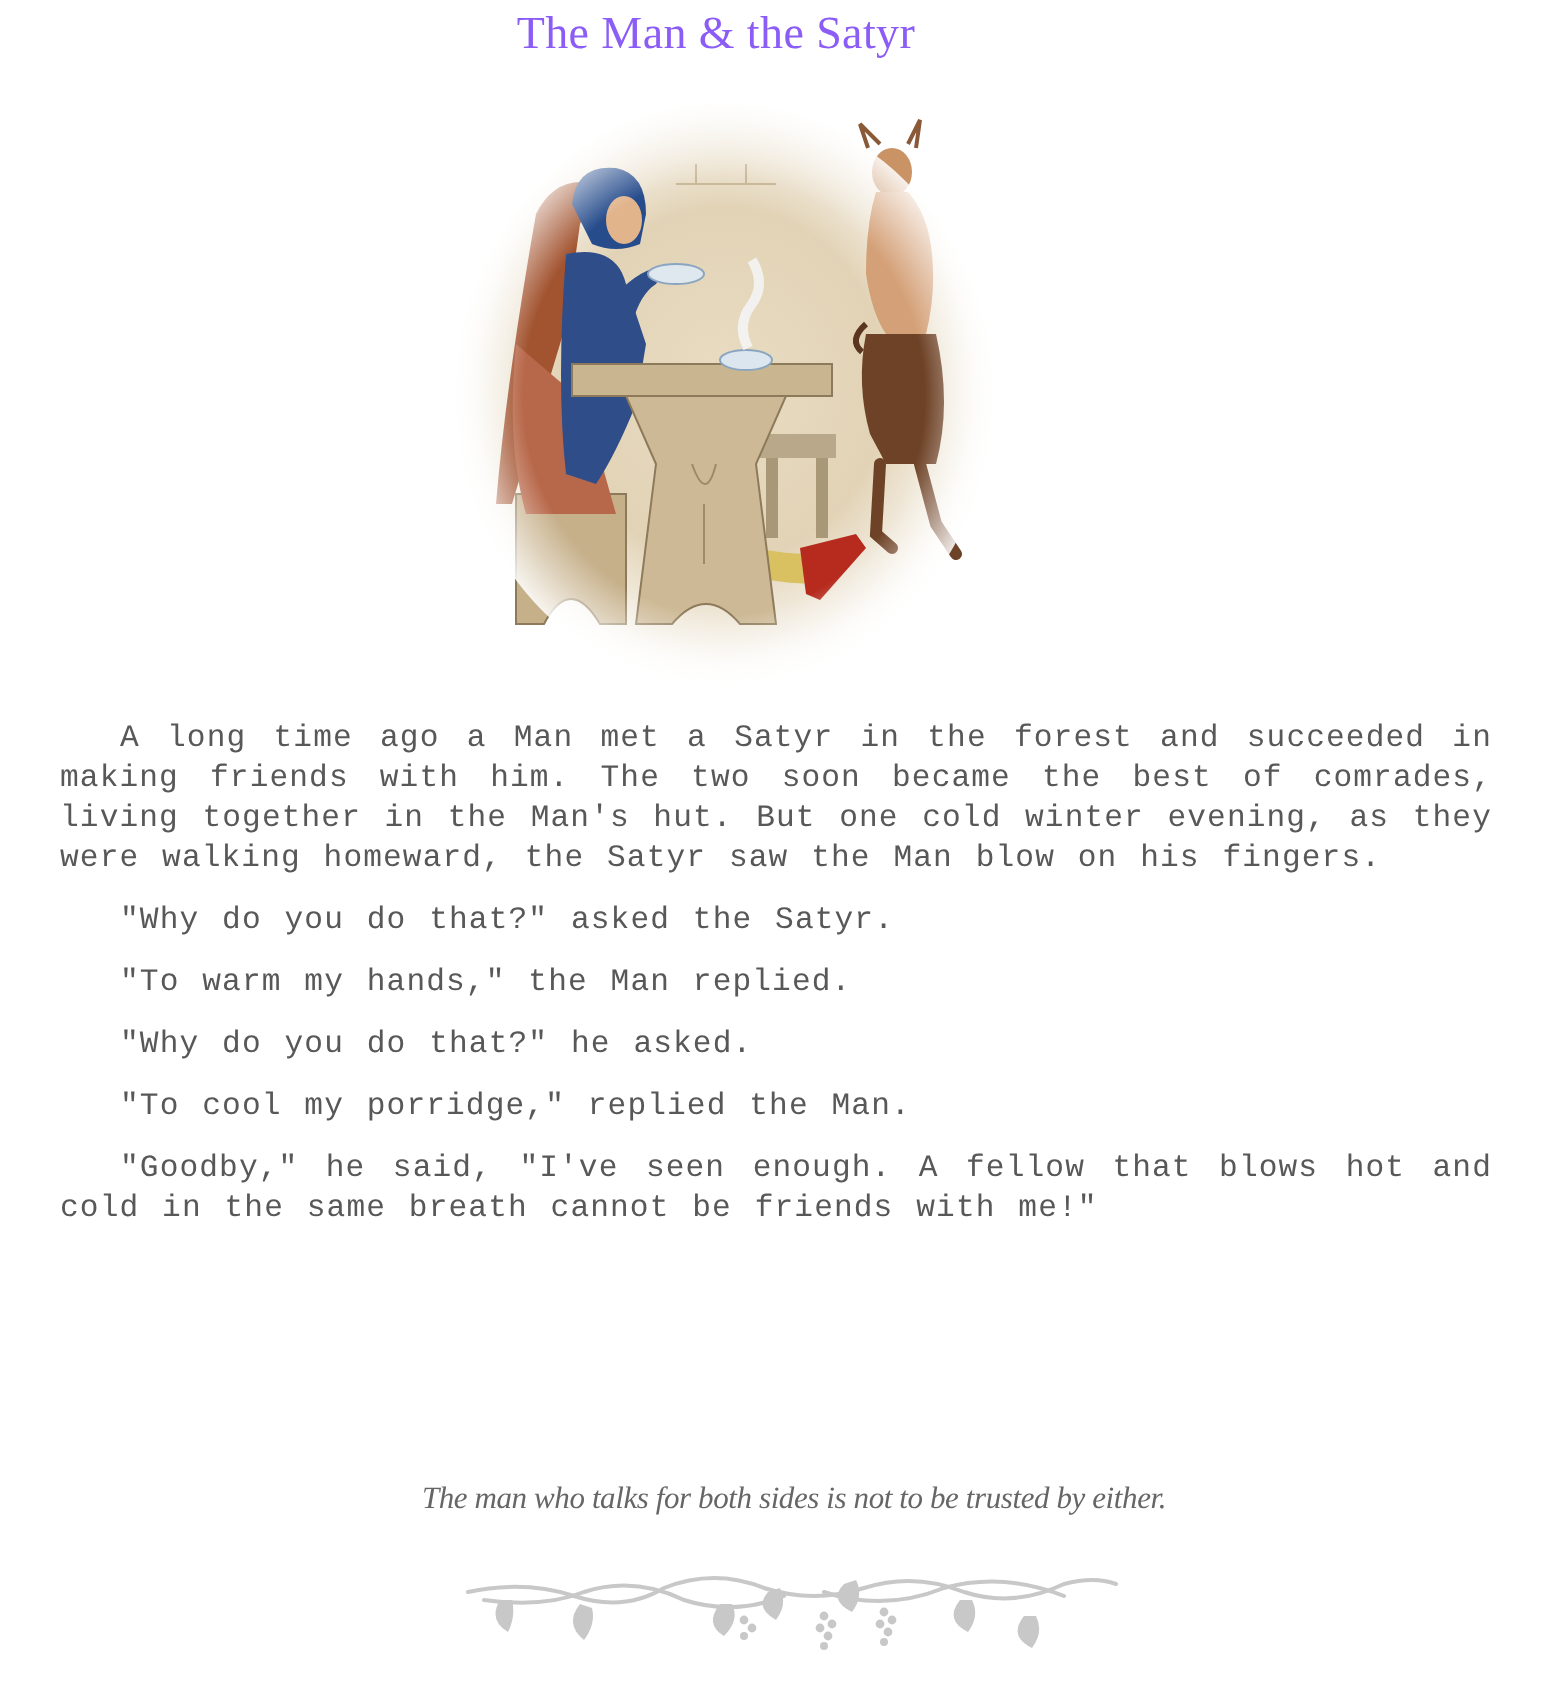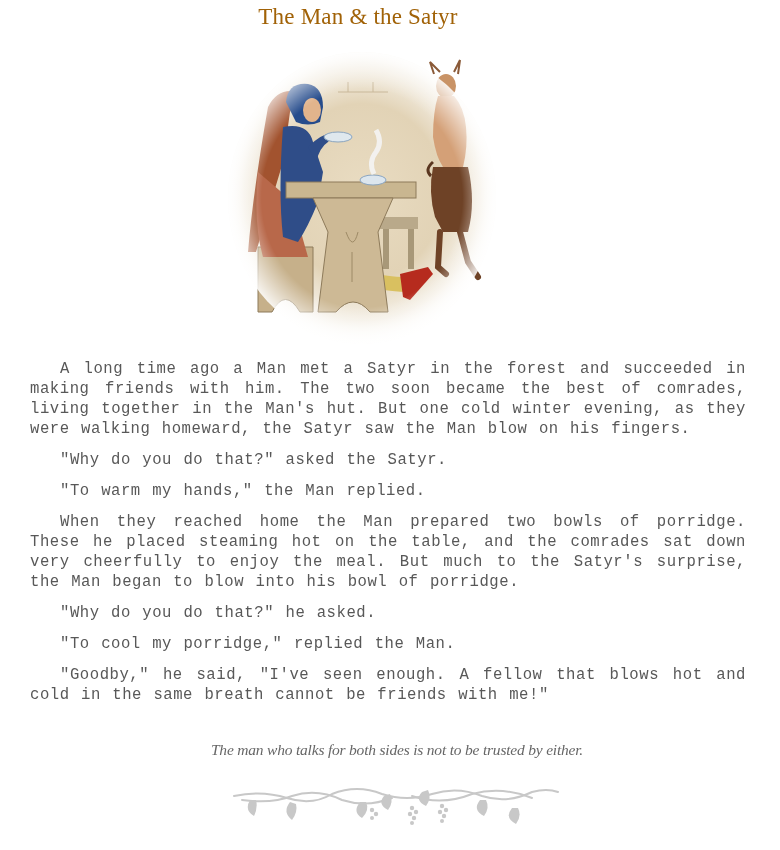--- a/index.html
+++ b/index.html
@@ -16,21 +16,21 @@
       color: #555555;
     }
     .title {
       position: absolute;
       top: 2px;
       left: 0;
       width: 716px;
       text-align: center;
       font-family: "Liberation Serif", "DejaVu Serif", serif;
       font-size: 23px;
-      color: #a16207;
+      color: #8b5cf6;
       letter-spacing: 0.2px;
       margin: 0;
       font-weight: normal;
       line-height: 30px;
     }
     .illustration {
       position: absolute;
       left: 228px;
       top: 52px;
       width: 268px;
@@ -130,21 +130,20 @@
   <path d="M205 115 Q200 140 207 165 L215 180 L240 180 Q248 150 240 115 Z" fill="#6e4226"></path>
   <path d="M205 110 Q196 118 203 124" stroke="#5a361f" stroke-width="3" fill="none"></path>
   <path d="M212 180 L210 215 L218 222 M232 180 L240 210 L250 225" stroke="#6e4226" stroke-width="6" fill="none" stroke-linecap="round"></path>
   <ellipse cx="134" cy="146" rx="134" ry="146" fill="url(#fade)"></ellipse>
 </svg>
 
 <div class="story">
   <p>A long time ago a Man met a Satyr in the forest and succeeded in making friends with him. The two soon became the best of comrades, living together in the Man's hut. But one cold winter evening, as they were walking homeward, the Satyr saw the Man blow on his fingers.</p>
   <p>"Why do you do that?" asked the Satyr.</p>
   <p>"To warm my hands," the Man replied.</p>
-  <p>When they reached home the Man prepared two bowls of porridge. These he placed steaming hot on the table, and the comrades sat down very cheerfully to enjoy the meal. But much to the Satyr's surprise, the Man began to blow into his bowl of porridge.</p>
   <p>"Why do you do that?" he asked.</p>
   <p>"To cool my porridge," replied the Man.</p>
   <p>"Goodby," he said, "I've seen enough. A fellow that blows hot and cold in the same breath cannot be friends with me!"</p>
 </div>
 
 <p class="moral">The man who talks for both sides is not to be trusted by either.</p>
 
 <svg class="ornament" viewBox="0 0 328 48" xmlns="http://www.w3.org/2000/svg">
   <g fill="none" stroke="#c8c8c8" stroke-width="2" stroke-linecap="round">
     <path d="M2 14 Q30 8 55 16 Q80 24 100 12 Q125 2 150 12 Q175 20 200 12 Q225 4 250 14 Q275 22 300 10 Q315 6 326 10"></path>

